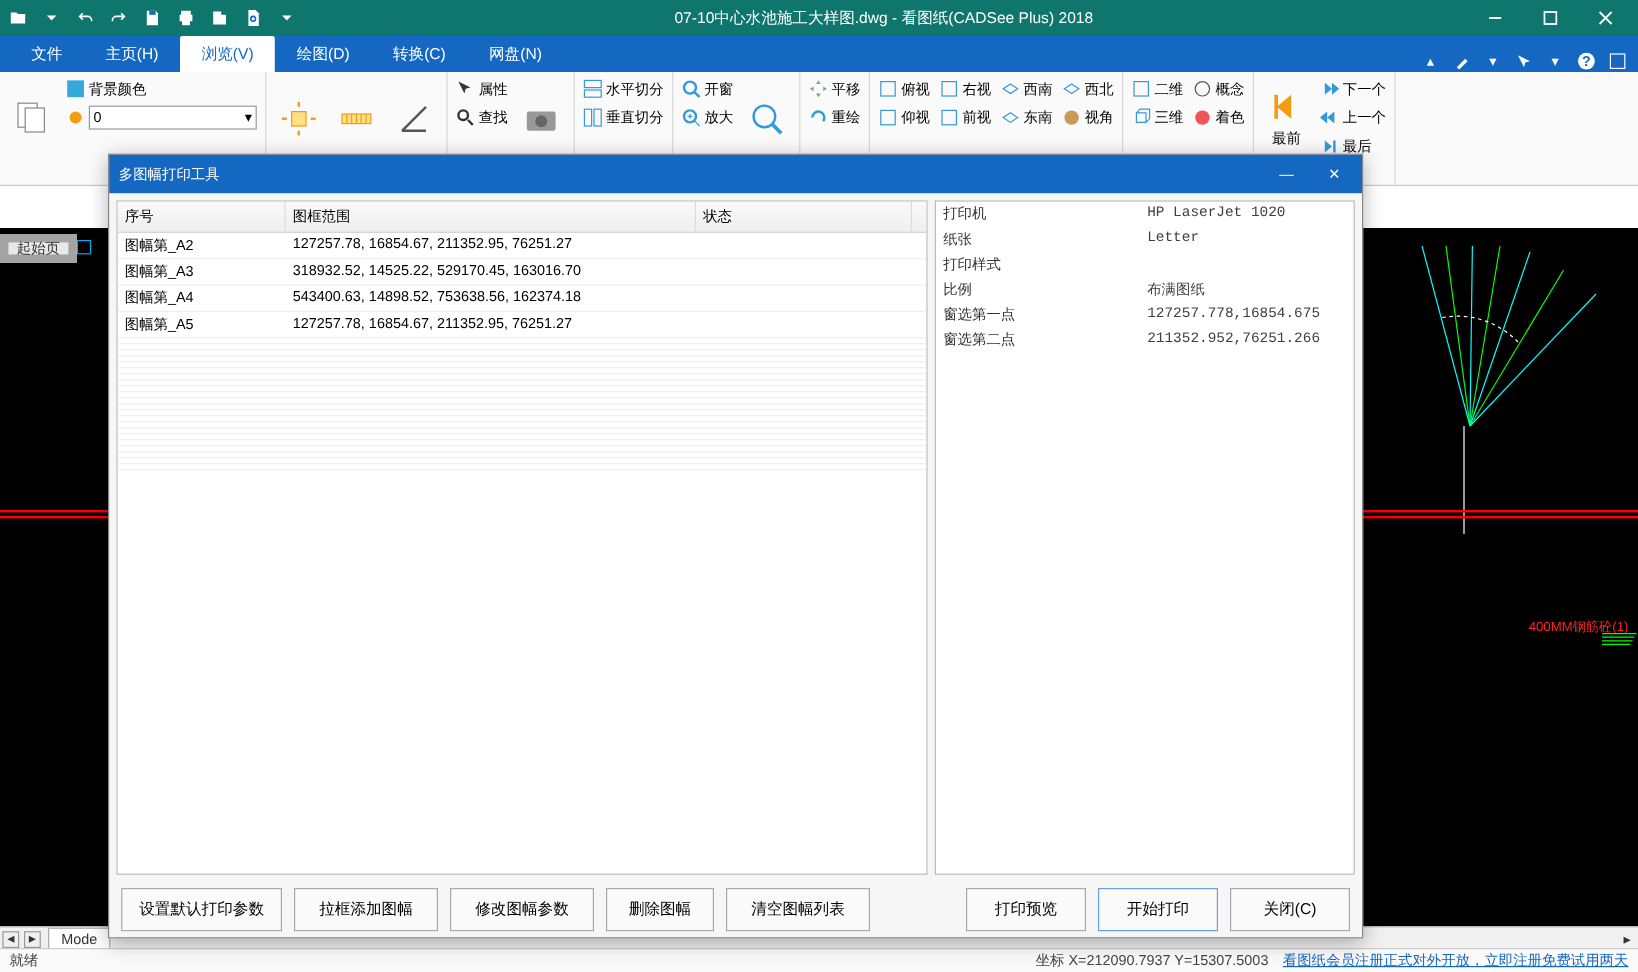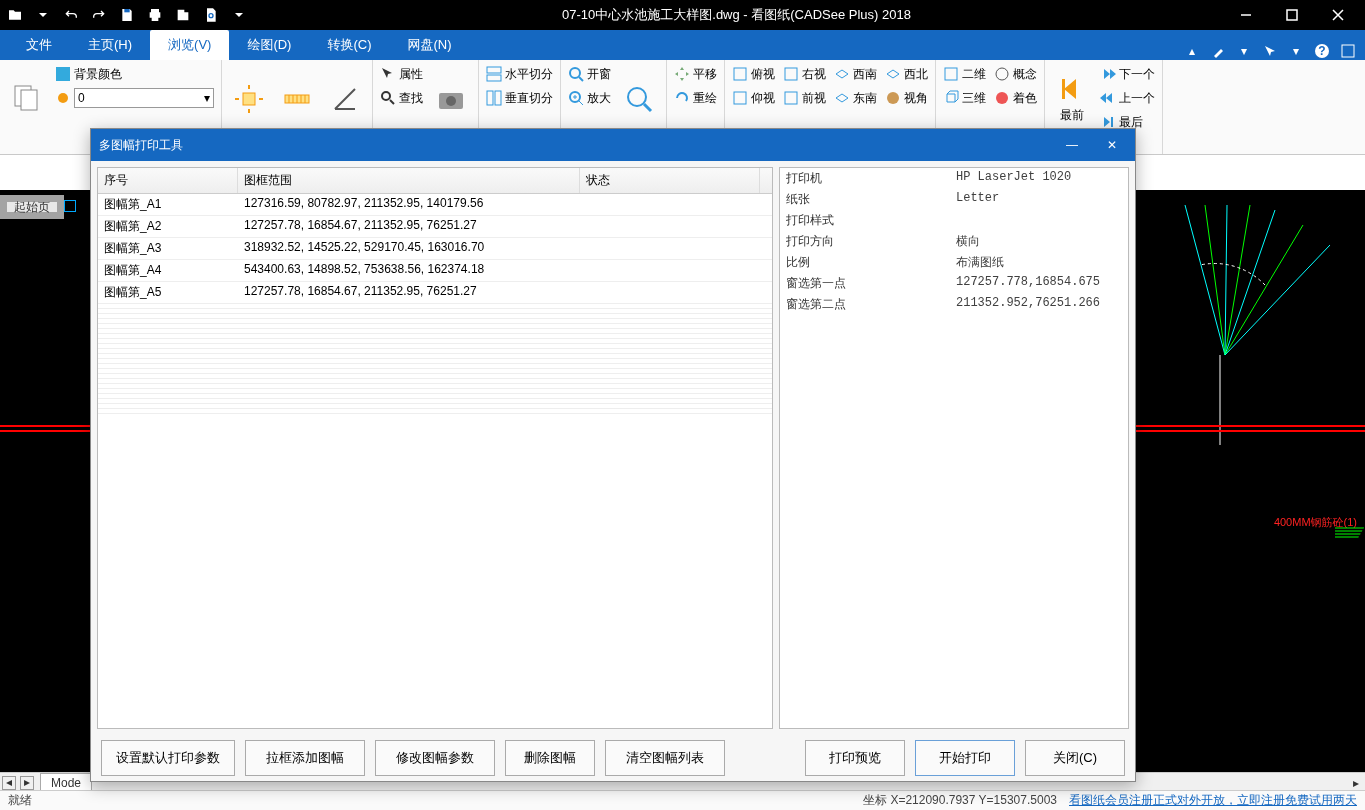--- a/index.html
+++ b/index.html
@@ -1,19 +1,19 @@
 <!DOCTYPE html>
 <html><head>
   <meta charset="utf-8">
   <style>
     * { margin:0; padding:0; box-sizing:border-box; font-family:"Microsoft YaHei","SimSun",sans-serif; font-size:12px; }
     body { background:#fff; overflow:hidden; width:1365px; height:810px; position:relative; }
 
     
-    .titlebar { height:30px; background:#000000; color:#fff; display:flex; align-items:center; padding:0 4px; }
+    .titlebar { height:30px; background:#0f766e; color:#fff; display:flex; align-items:center; padding:0 4px; }
     .titlebar .qat { display:flex; gap:6px; align-items:center; }
     .titlebar .qat-item { width:22px; height:22px; display:flex; align-items:center; justify-content:center; cursor:pointer; }
     .titlebar .qat-item svg { width:16px; height:16px; }
     .titlebar .title { flex:1; text-align:center; font-size:13px; }
     .titlebar .win-controls { display:flex; }
     .titlebar .win-btn { width:46px; height:30px; display:flex; align-items:center; justify-content:center; cursor:pointer; }
 
     
     .menubar { height:30px; background:#1568c1; display:flex; align-items:flex-end; padding:0 8px; }
     .menu-tab { padding:6px 18px; color:#fff; cursor:pointer; font-size:13px; }
@@ -507,25 +507,20 @@
     </div>
   </div>
   <div class="dlg-body">
     <div class="left-table">
       <div class="lt-head">
         <div class="c1">序号</div>
         <div class="c2">图框范围</div>
         <div class="c3">状态</div>
       </div>
       <div class="lt-row">
-          <div class="c1">图幅第_A1</div>
-          <div class="c2">127316.59, 80782.97, 211352.95, 140179.56</div>
-          <div class="c3"></div>
-        </div>
-      <div class="lt-row">
           <div class="c1">图幅第_A2</div>
           <div class="c2">127257.78, 16854.67, 211352.95, 76251.27</div>
           <div class="c3"></div>
         </div>
       <div class="lt-row">
           <div class="c1">图幅第_A3</div>
           <div class="c2">318932.52, 14525.22, 529170.45, 163016.70</div>
           <div class="c3"></div>
         </div>
       <div class="lt-row">
@@ -654,24 +649,20 @@
           <div class="pk">打印机</div>
           <div class="pv">HP LaserJet 1020</div>
         </div>
       <div class="prop-row">
           <div class="pk">纸张</div>
           <div class="pv">Letter</div>
         </div>
       <div class="prop-row">
           <div class="pk">打印样式</div>
           <div class="pv"></div>
-        </div>
-      <div class="prop-row">
-          <div class="pk">打印方向</div>
-          <div class="pv">横向</div>
         </div>
       <div class="prop-row">
           <div class="pk">比例</div>
           <div class="pv">布满图纸</div>
         </div>
       <div class="prop-row">
           <div class="pk">窗选第一点</div>
           <div class="pv">127257.778,16854.675</div>
         </div>
       <div class="prop-row">

